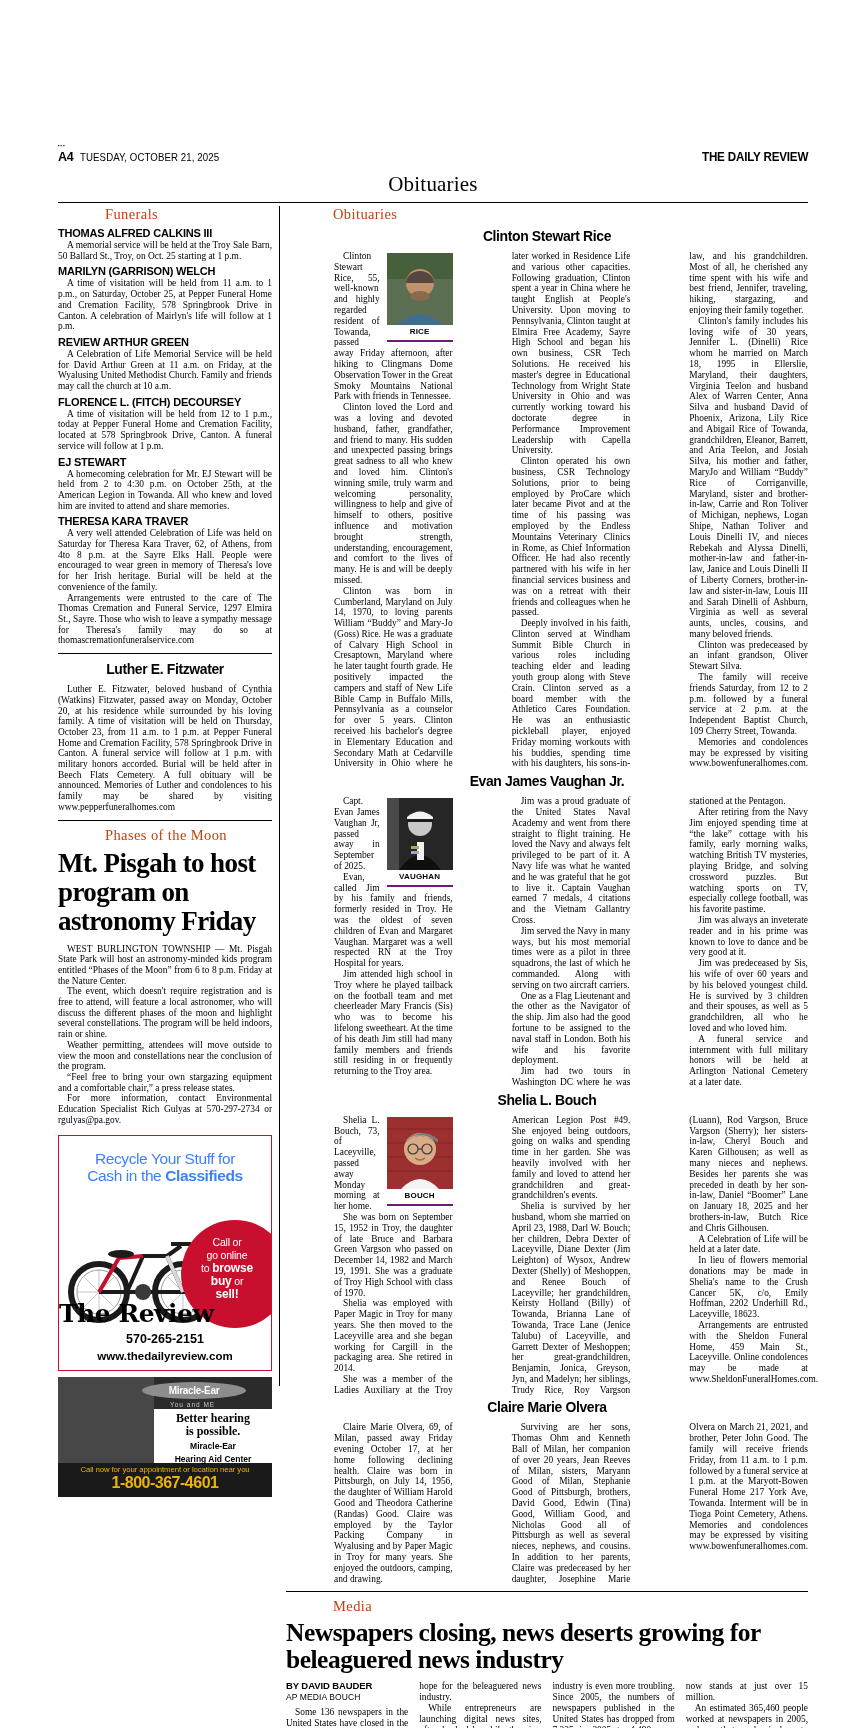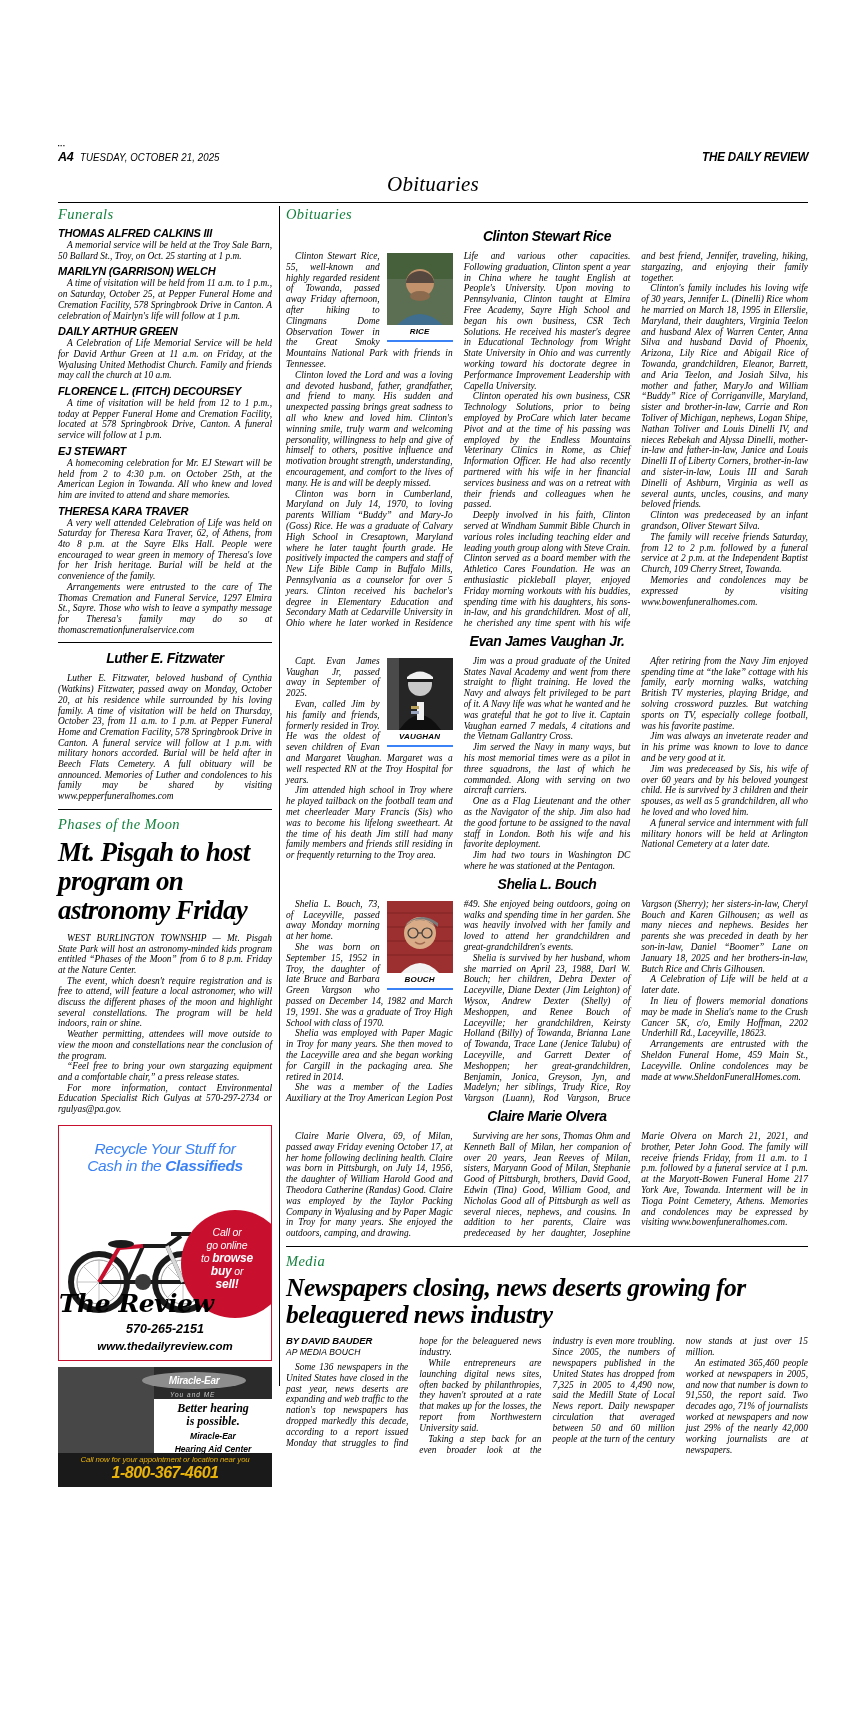--- a/index.html
+++ b/index.html
@@ -3,21 +3,21 @@
 <meta charset="utf-8">
 <style>
   * { box-sizing: border-box; margin: 0; padding: 0; }
   html, body {
     width: 864px; height: 1728px;
     background: #ffffff;
     font-family: "Liberation Serif", serif;
     color: #000;
     overflow: hidden;
   }
-  .page { position: relative; width: 864px; height: 1728px; padding: 12px; font-style: italic; }
+  .page { position: relative; width: 864px; height: 1728px; padding: 12px; }
 
   
   .masthead {
     position: absolute; left: 58px; top: 150px; width: 750px;
     display: flex; align-items: baseline; justify-content: space-between;
   }
   .mh-left { display: flex; align-items: baseline; gap: 7px; }
   .folio {
     font-family: "Liberation Sans", sans-serif;
     font-weight: bold; font-size: 12.5px; letter-spacing: -0.3px;
@@ -60,23 +60,24 @@
   }
   .vrule {
     position: absolute; top: 206px; width: 0;
     border-left: 0.8px solid #000;
   }
   .vrule.v1 { left: 279px; height: 1180px; }
 
   
   .kicker {
     font-family: "Liberation Serif", serif;
-    font-size: 14.5px; color: #15803d;
+    font-size: 14.5px; color: #c2410c;
     letter-spacing: 0.4px;
     margin-bottom: 4px;
+    margin-left: 47px;
   }
 
   .obit-name-sm {
     font-family: "Liberation Sans", sans-serif;
     font-weight: bold; font-size: 11px;
     letter-spacing: -0.2px;
     margin-top: 4px; margin-bottom: 1px;
   }
   .body-sm {
     font-size: 9.4px; line-height: 10.7px;
@@ -102,33 +103,33 @@
     letter-spacing: -0.6px;
     margin: 5px 0 8px 0;
   }
 
   
   .cols3 {
     column-count: 3; column-gap: 11px; column-rule: none;
     font-size: 9.4px; line-height: 10.8px; text-align: justify;
     hyphens: auto; -webkit-hyphens: auto;
   }
-  .cols3 p { text-indent: 9px; }
+  .cols3 p { text-indent: 9px; margin-left: 48px; }
 
   
   .photo-box { float: right; width: 66px; margin: 2px 0 4px 7px; }
   .photo {
     width: 66px; height: 72px; display: block;
     background: #7d8b7a;
   }
   .photo-cap {
     font-family: "Liberation Sans", sans-serif;
     font-weight: bold; font-size: 8px; letter-spacing: 0.2px;
     text-align: center; padding: 2px 0 2px 0;
-    border-bottom: 2px solid #3b82f6;
+    border-bottom: 2px solid #701a75;
   }
 
   
   .ad-classifieds {
     position: relative; margin-top: 10px;
     width: 214px; height: 236px;
     border: 1.4px solid #c8102e;
     background: #fff; overflow: hidden;
   }
   .ad-cl-head {
@@ -260,21 +261,21 @@
 
     <div>
       <div class="obit-name-sm">THOMAS ALFRED CALKINS III</div>
       <div class="body-sm">A memorial service will be held at the Troy Sale Barn, 50 Ballard St., Troy, on Oct. 25 starting at 1 p.m.</div>
     </div>
     <div>
       <div class="obit-name-sm">MARILYN (GARRISON) WELCH</div>
       <div class="body-sm">A time of visitation will be held from 11 a.m. to 1 p.m., on Saturday, October 25, at Pepper Funeral Home and Cremation Facility, 578 Springbrook Drive in Canton. A celebration of Mairlyn's life will follow at 1 p.m.</div>
     </div>
     <div>
-      <div class="obit-name-sm">DAILY ARTHUR GREEN</div>
+      <div class="obit-name-sm">REVIEW ARTHUR GREEN</div>
       <div class="body-sm">A Celebration of Life Memorial Service will be held for David Arthur Green at 11 a.m. on Friday, at the Wyalusing United Methodist Church. Family and friends may call the church at 10 a.m.</div>
     </div>
     <div>
       <div class="obit-name-sm">FLORENCE L. (FITCH) DECOURSEY</div>
       <div class="body-sm">A time of visitation will be held from 12 to 1 p.m., today at Pepper Funeral Home and Cremation Facility, located at 578 Springbrook Drive, Canton. A funeral service will follow at 1 p.m.</div>
     </div>
     <div>
       <div class="obit-name-sm">EJ STEWART</div>
       <div class="body-sm">A homecoming celebration for Mr. EJ Stewart will be held from 2 to 4:30 p.m. on October 25th, at the American Legion in Towanda. All who knew and loved him are invited to attend and share memories.</div>
     </div>

